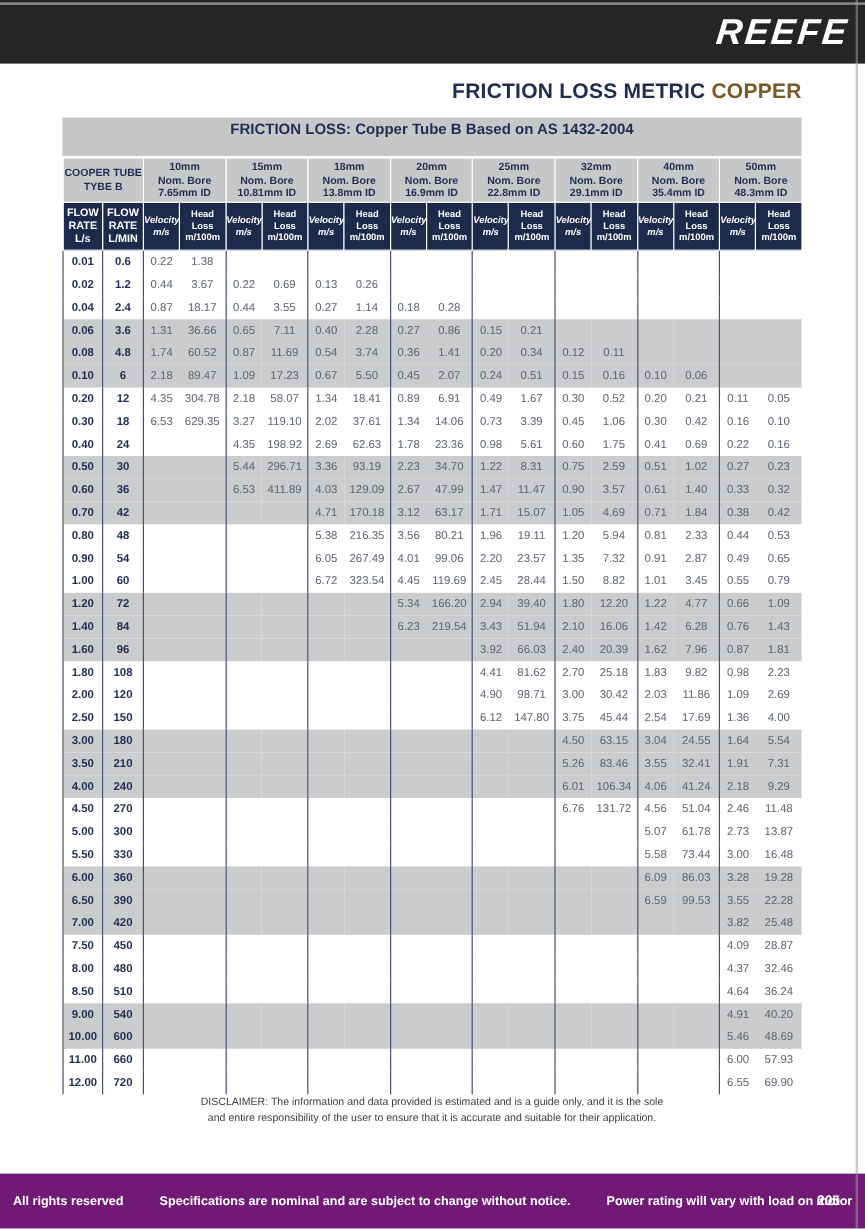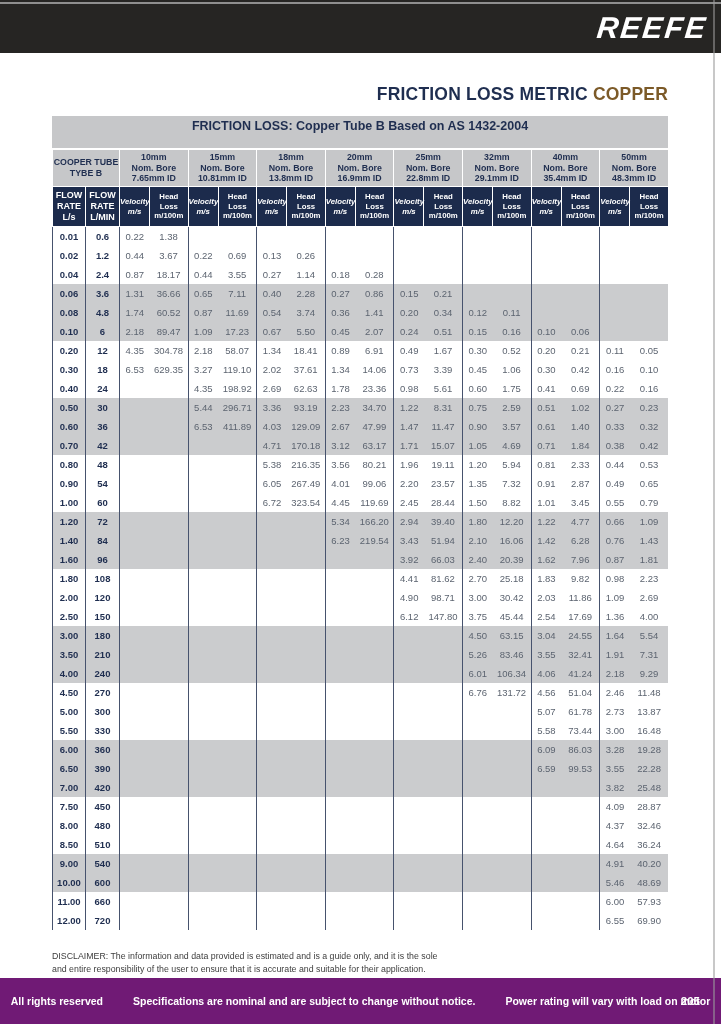--- a/index.html
+++ b/index.html
@@ -15,21 +15,21 @@
   .top-bar { position:relative; height:53px; background:#262523; }
   .top-edge-line { position:absolute; top:2px; left:0; right:0; height:2px; background:#8f8f8f; }
   .logo {
     position:absolute; right:14px; top:11px; color:#ffffff;
     font-size:30px; font-weight:bold; font-style:italic; letter-spacing:2px;
     transform:skewX(-6deg); font-family:"Liberation Sans", sans-serif;
   }
 
   .content { margin:0 53px 0 52px; }
 
-  .page-title { text-align:right; margin-top:31px; margin-bottom:11px;
+  .page-title { text-align:right; margin-top:13px; margin-bottom:11px;
     font-size:17.5px; font-weight:bold; letter-spacing:.2px; }
   .page-title .main { color:#1f2e50; }
   .page-title .accent { color:#7c5a28; }
 
   .table-title {
     background:#c6c7c9; color:#1f2e50; font-weight:bold; font-size:12.5px;
     text-align:center; height:32px; line-height:20px; margin-bottom:1px;
   }
 
   table.ft { border-collapse:collapse; table-layout:fixed; width:616px; }
@@ -44,21 +44,21 @@
   thead .head-h { font-size:7.8px; line-height:1.25; }
 
   
   tbody td { height:19px; font-size:9.5px; white-space:nowrap; }
   tbody td.flow { color:#1f2e50; font-weight:bold; }
   tbody td.val  { color:#5c6470; }
   tbody td.bl   { border-left:1px solid #46526d; }
   tbody tr.shaded td { background:#cbccce; }
 
   .disclaimer {
-    margin-top:20px; font-size:8.8px; line-height:1.55;
+    text-align:center; font-size:8.8px; line-height:1.55;
     color:#3d3d3d; white-space:pre-line;
   }
 
   
   .footer {
     position:absolute; left:0; right:0; bottom:0; height:46px; background:#701a75;
     display:flex; align-items:center; justify-content:center; gap:30px;
     color:#ffffff; font-weight:bold; font-size:10.5px;
   }
   .footer .page-num { position:absolute; right:21px; font-size:11.5px; font-weight:bold; }

